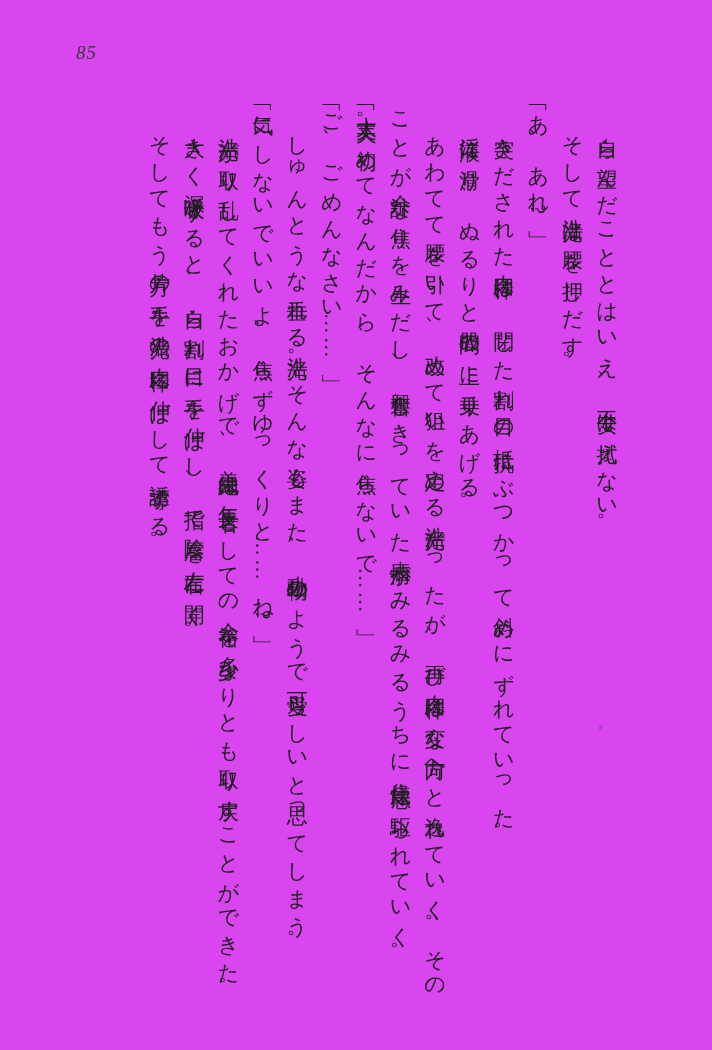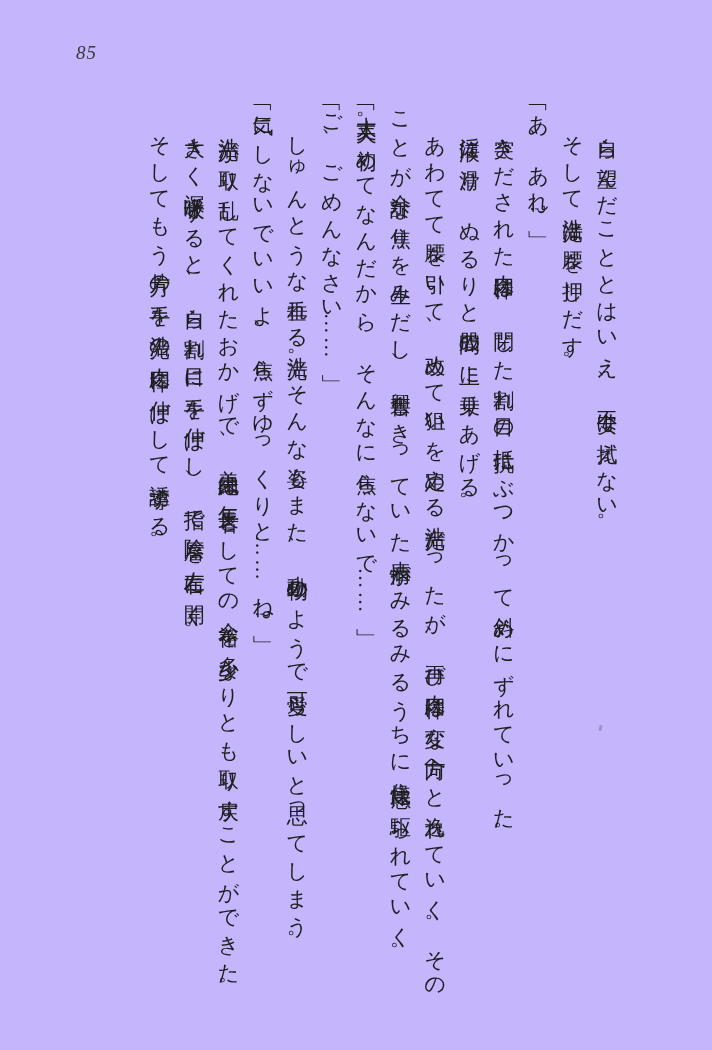--- a/index.html
+++ b/index.html
@@ -54,21 +54,21 @@
     width: 3px;
     height: 6px;
     border-radius: 2px;
     background: rgba(60,60,60,0.28);
     transform: rotate(12deg);
   }
 </style>
 </head>
 <body style="background: rgb(251, 251, 250);">
 
-<div class="page" style="background: #c4b5fd;">
+<div class="page" style="background: #d946ef;">
   <div class="page-number">85</div>
 
   <div class="text-block" style="color: rgb(30, 30, 30);">
       <p class="para indent">自ら望んだこととはいえ、不安は拭えない。</p>
       <p class="para indent">そして浩光は腰を押しだす。</p>
       <p class="para">「あ、あれ?」</p>
       <p class="para indent">突きだされた肉棒は、閉じた割れ目の抵抗にぶつかって斜めにずれていった。</p>
       <p class="para indent">淫液に滑り、ぬるりと股間の上に乗りあげる。</p>
       <p class="para indent">あわてて腰を引いて、改めて狙いを定める浩光だったが、再び肉棒は変な方向へと逸れていく。そのことが余計な焦りを生みだし、興奮しきっていた表情がみるみるうちに焦燥感に駆られていく。</p>
       <p class="para">「大丈夫。初めてなんだから、そんなに焦らないで……」</p>

